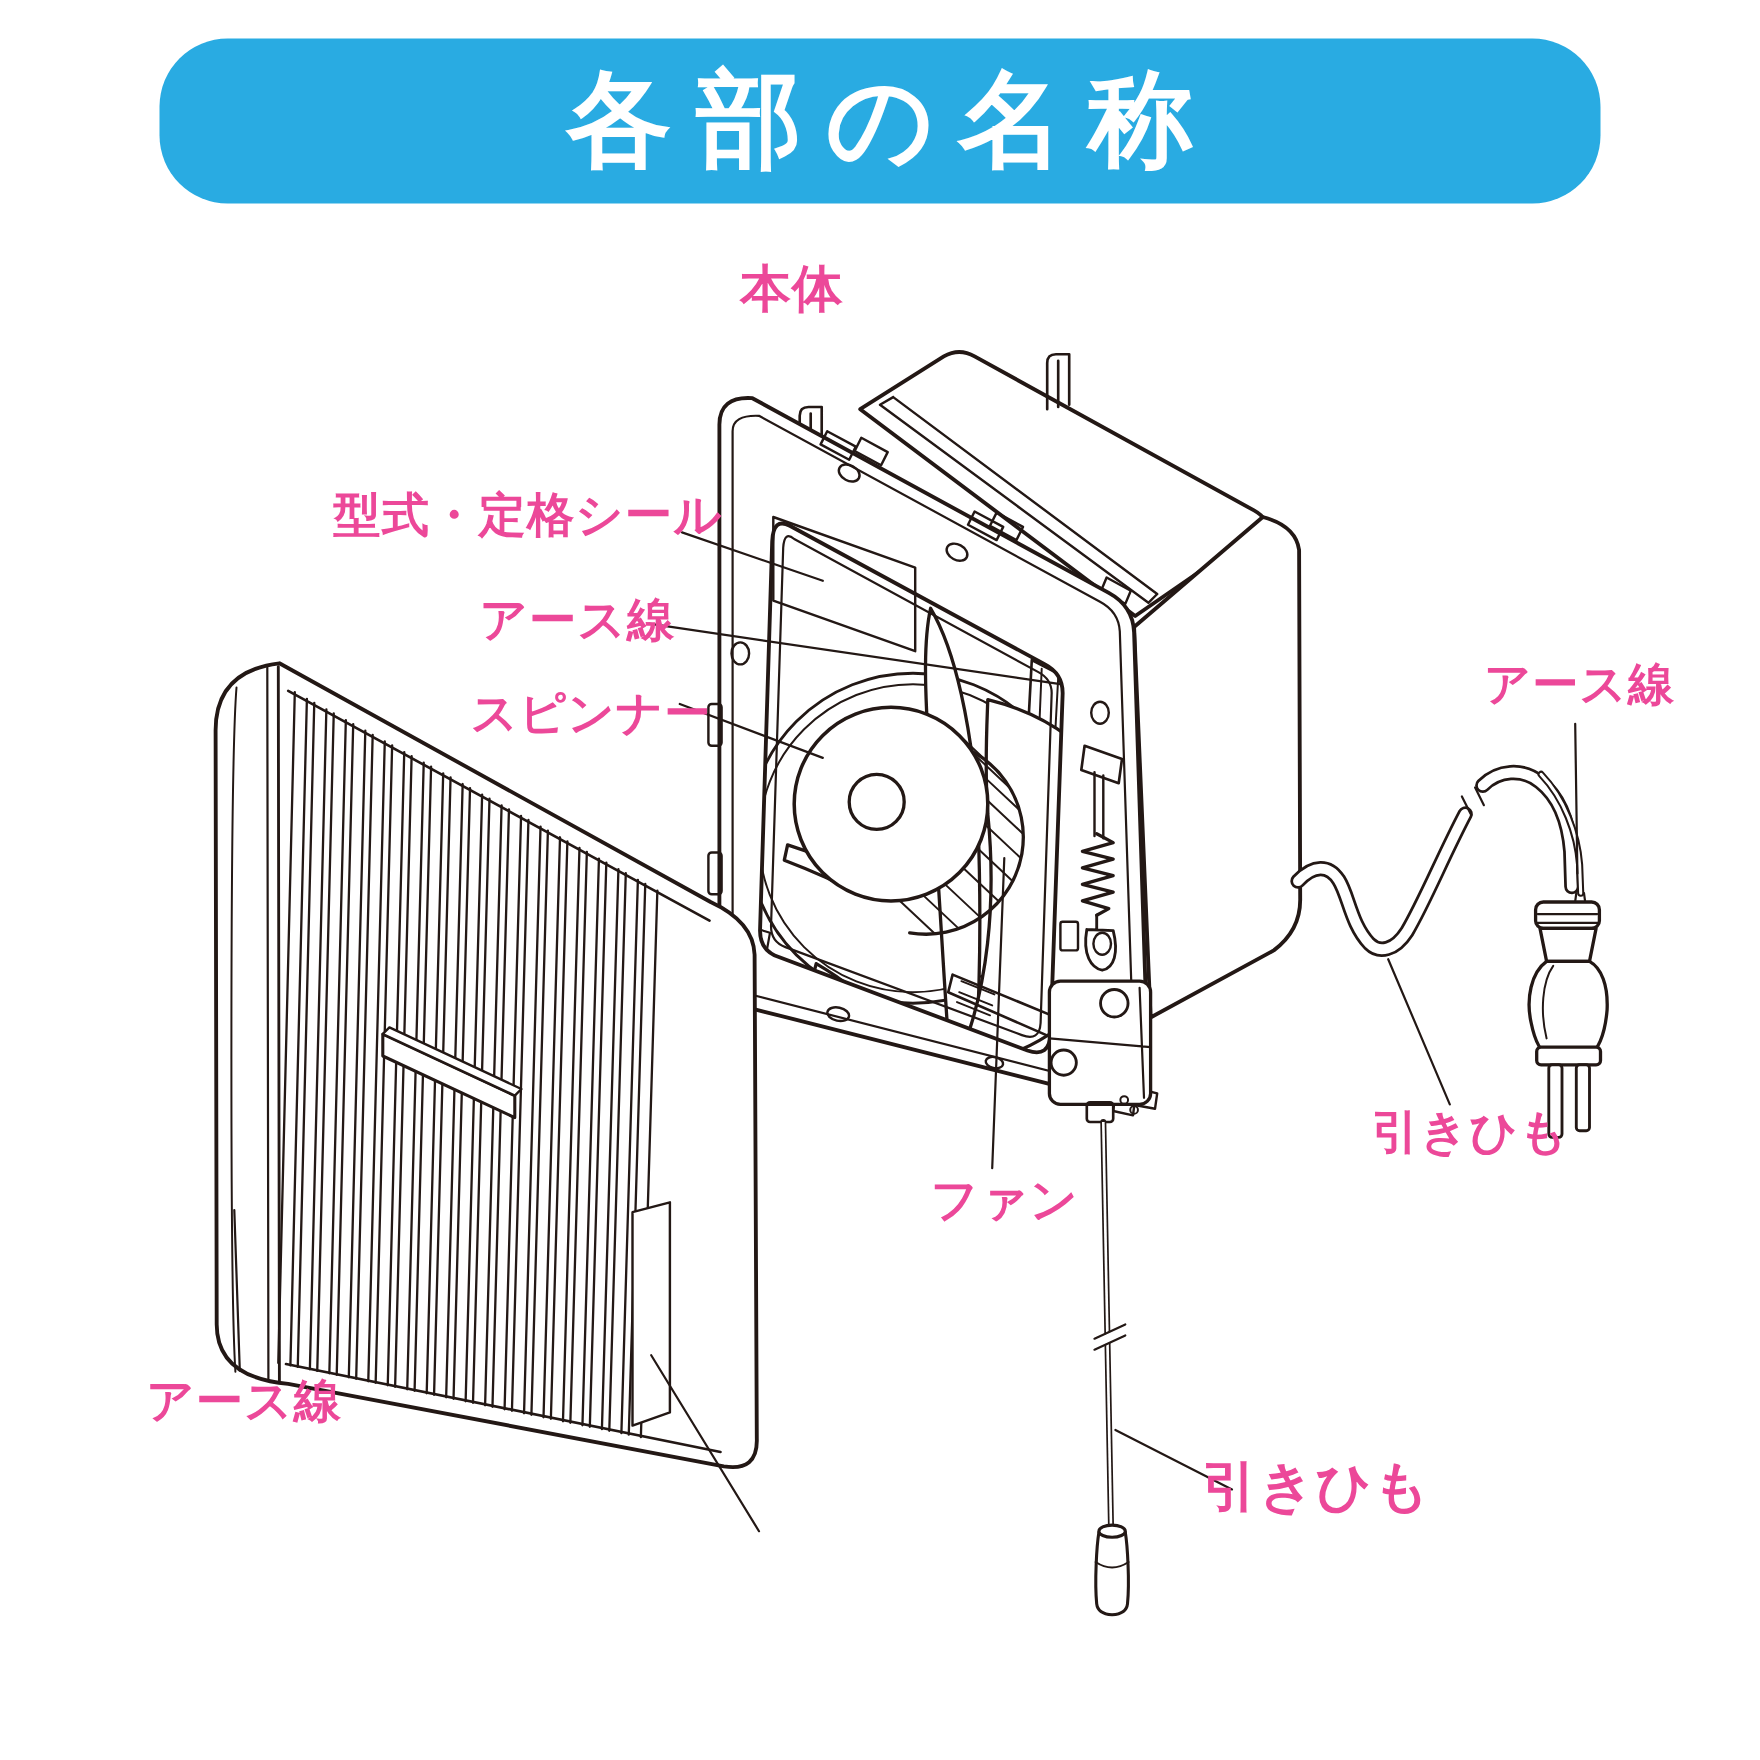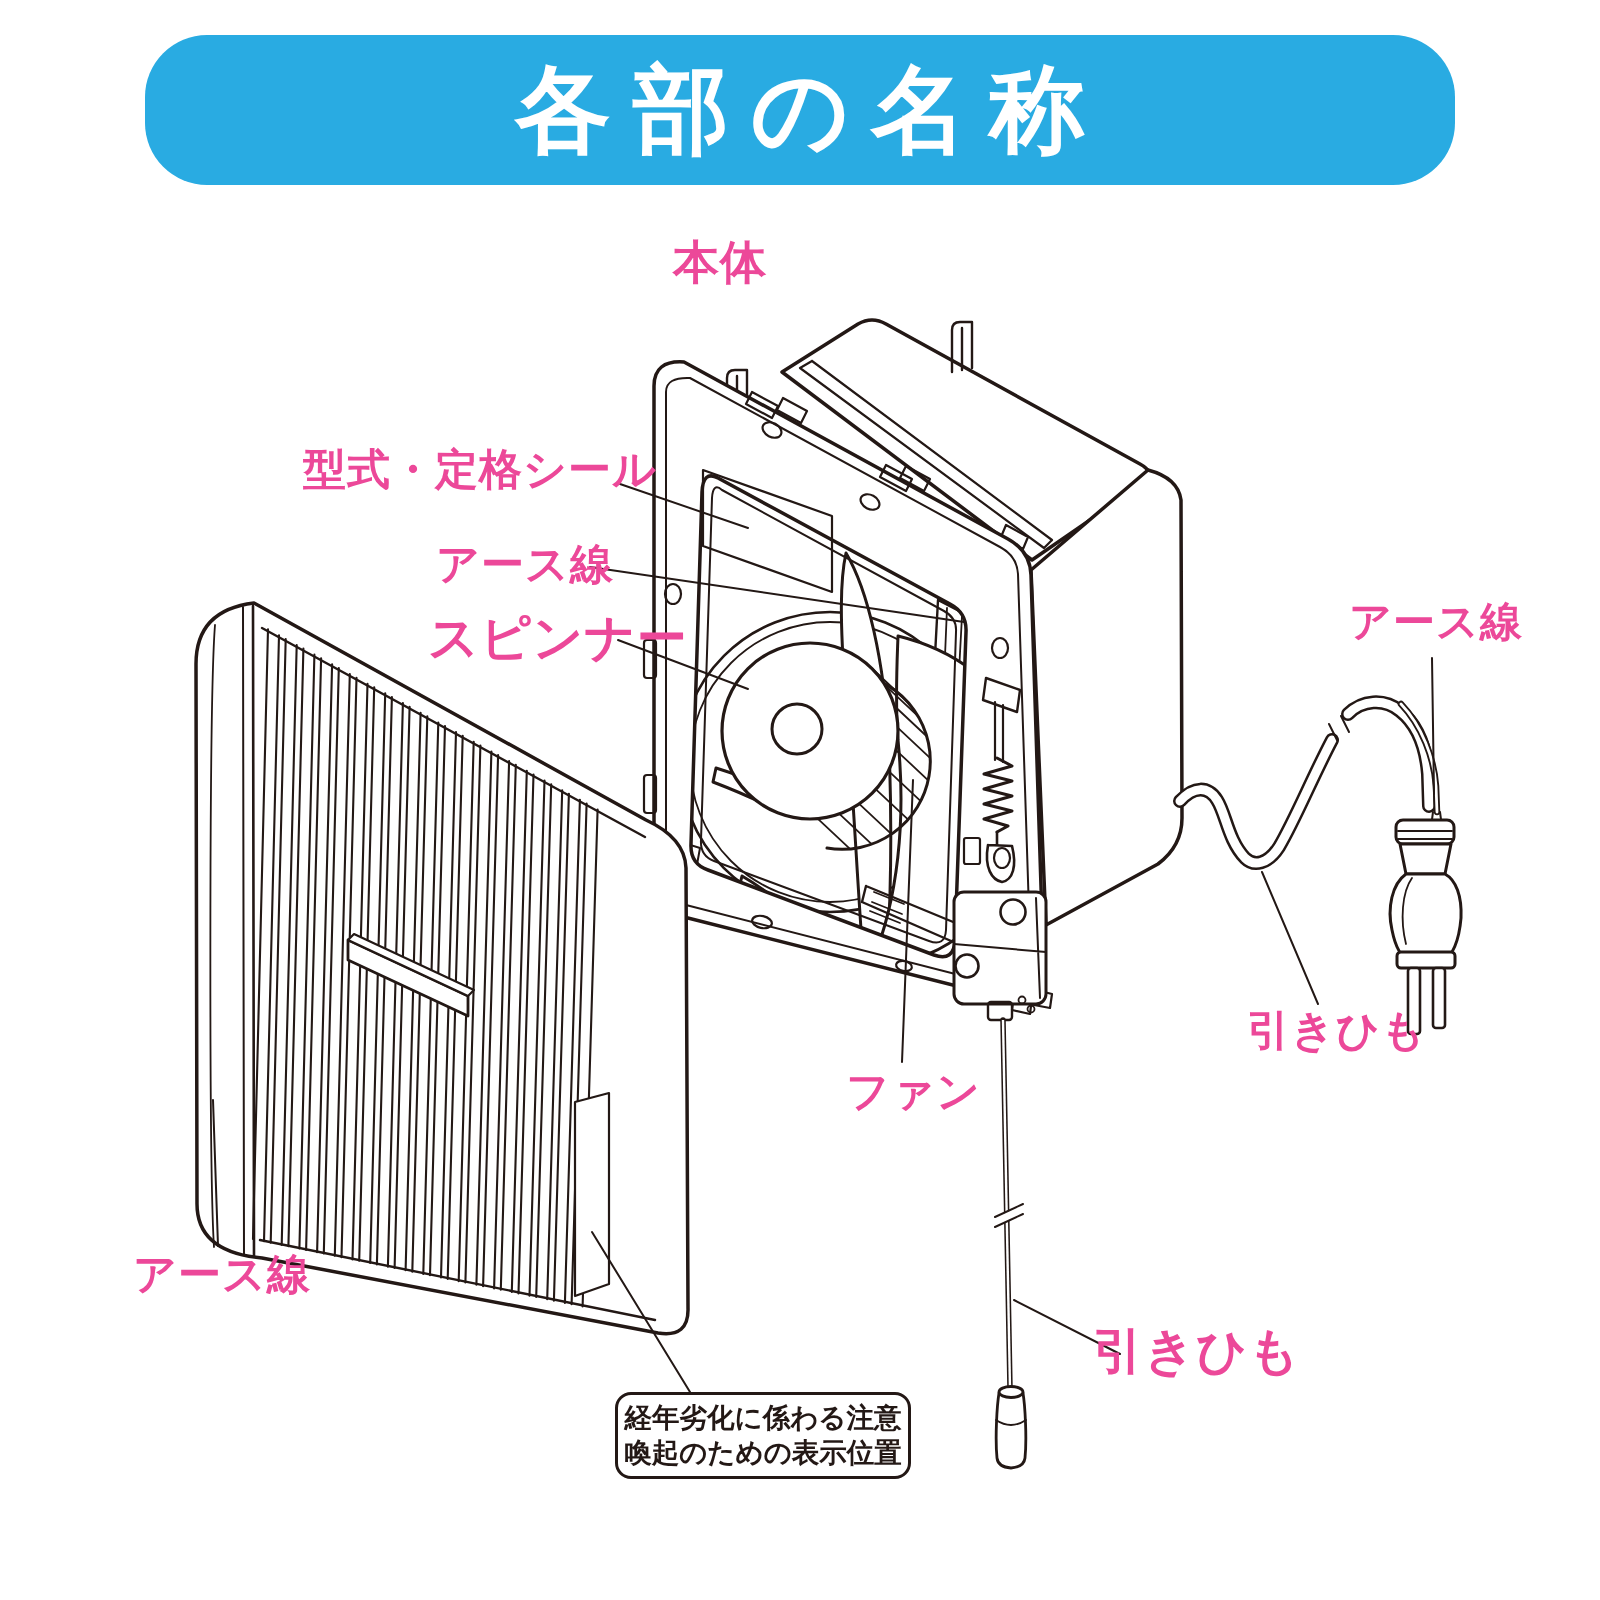--- a/index.html
+++ b/index.html
@@ -6,21 +6,21 @@
   #stage{position:relative;width:1600px;height:1600px;background:#fff;overflow:hidden;
          font-family:"Liberation Sans","DejaVu Sans",sans-serif;color:#231815;}
   #art{position:absolute;left:0;top:0;width:1600px;height:1600px;}
   .banner{position:absolute;left:145px;top:35px;width:1310px;height:150px;border-radius:62px;
           background:#29ABE2;display:flex;align-items:center;justify-content:center;}
   .banner-title{color:#fff;font-size:96px;font-weight:600;letter-spacing:22px;text-indent:22px;line-height:1;}
   .lbl{position:absolute;font-weight:600;color:#ec4899;white-space:nowrap;line-height:1.08;letter-spacing:1px;}
   .lbl-body{left:673px;top:238px;font-size:46px;}
   .lbl-seal{left:262px;top:446px;font-size:43px;margin-left:41px;}
   .lbl-motor{left:436px;top:541px;font-size:43px;}
-  .lbl-spinner{left:428px;top:611px;font-size:50px;}
+  .lbl-spinner{left:428px;top:626px;font-size:42px;}
   .lbl-earth{left:1349px;top:599px;font-size:42px;}
   .lbl-pcord{left:1247px;top:1007px;font-size:43px;}
   .lbl-fan{left:846px;top:1068px;font-size:43px;}
   .lbl-panel{left:133px;top:1251px;font-size:43px;}
   .lbl-pull{left:1093px;top:1324px;font-size:50px;text-align:right;}
   .note-box{position:absolute;left:615px;top:1392px;width:282px;border:3px solid #231815;border-radius:16px;
             padding:6px 4px;text-align:center;font-size:27.5px;font-weight:600;line-height:1.26;background:#fff;}
   svg .ln{stroke:#231815;fill:none;stroke-linecap:round;stroke-linejoin:round;}
   svg .w{fill:#fff;}
 </style>
@@ -231,17 +231,13 @@
   <div class="lbl lbl-body">本体</div>
   <div class="lbl lbl-seal">型式・定格シール</div>
   <div class="lbl lbl-motor">アース線</div>
   <div class="lbl lbl-spinner">スピンナー</div>
   <div class="lbl lbl-earth">アース線</div>
   <div class="lbl lbl-pcord">引きひも</div>
   <div class="lbl lbl-fan">ファン</div>
   <div class="lbl lbl-panel">アース線</div>
   <div class="lbl lbl-pull">引きひも</div>
 
-  <div class="note-box">
-    <div>経年劣化に係わる注意</div>
-    <div>喚起のための表示位置</div>
-  </div>
 </div>
 
 </body></html>

